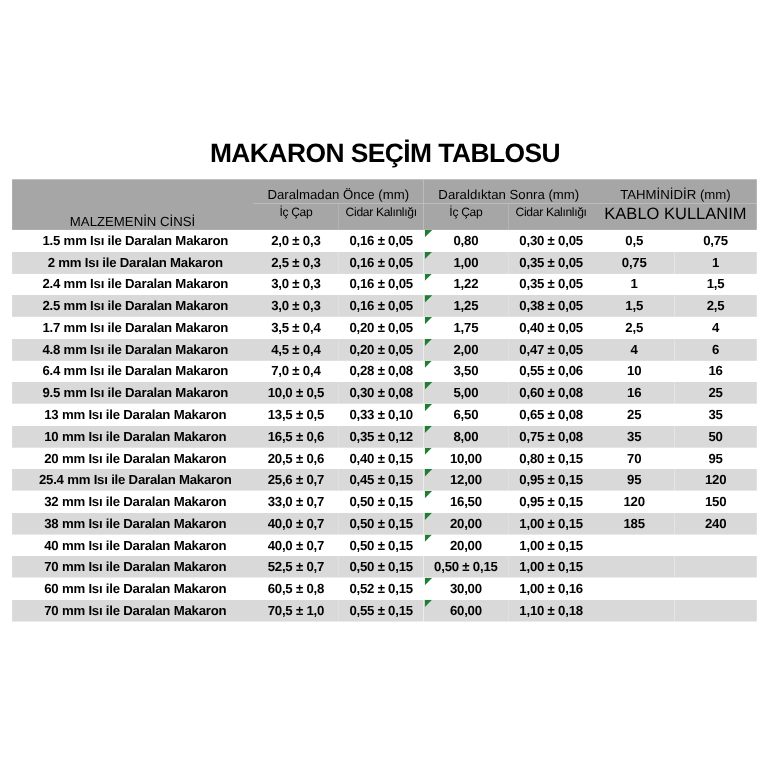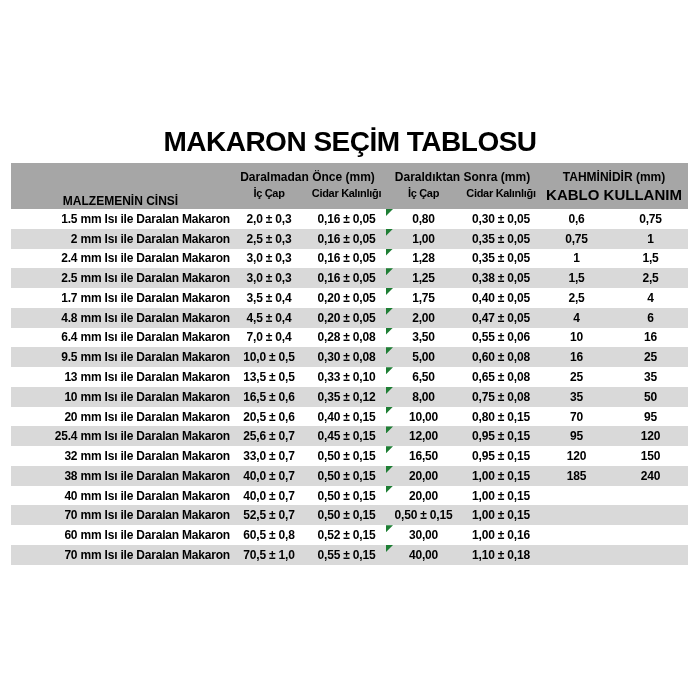--- a/index.html
+++ b/index.html
@@ -2,40 +2,40 @@
 <html style="--header_bg: #a6a6a6; --row_alt_bg: #d9d9d9; --flag_green: #1e7e34; --text: #000000;"><head>
 <meta charset="utf-8">
 <style>
   html,body{margin:0;padding:0;background:#fff;}
   .canvas{
     position:relative;width:700px;height:700px;background:#fff;overflow:hidden;
     font-family:"Liberation Sans",sans-serif;color:#000;
   }
   .title{
     position:absolute;top:126px;left:0;width:100%;text-align:center;
-    font-size:28px;font-weight:bold;letter-spacing:-0.5px;white-space:nowrap;
+    font-size:24px;font-weight:bold;letter-spacing:-0.5px;white-space:nowrap;
   }
   table.makaron{
     position:absolute;top:163px;left:11px;width:677px;
     border-collapse:collapse;table-layout:fixed;
   }
   thead th{
     background:var(--header_bg,#a6a6a6);
-    font-weight:bold;padding:0;line-height:1.1;vertical-align:middle;
+    font-weight:normal;padding:0;line-height:1.1;vertical-align:middle;
   }
   tr.h1 th{height:21px;font-size:12px;vertical-align:bottom;padding-bottom:1px;}
   tr.h2 th{height:22px;font-size:11px;letter-spacing:-0.3px;vertical-align:top;padding-top:2px;}
   th.material-h{font-size:12px;letter-spacing:0;vertical-align:middle;}
   tr.h2 th.cable-h{font-size:15px;letter-spacing:0;}
   tbody td{
     height:19.78px;font-size:12px;font-weight:bold;letter-spacing:-0.2px;
     text-align:center;padding:0;line-height:1;white-space:nowrap;overflow:hidden;
   }
   tbody tr:nth-child(even){background:var(--row_alt_bg,#d9d9d9);}
-  tbody td.material{text-align:right;padding-left:5px;}
+  tbody td.material{text-align:center;padding-left:5px;}
   tbody td.rel{position:relative;}
   .flag{
     position:absolute;top:0;left:1px;width:7px;height:7px;
     background:var(--flag_green,#1e7e34);
     clip-path:polygon(0 0,100% 0,0 100%);
   }
 </style>
 </head>
 <body>
 
@@ -68,37 +68,37 @@
         <th colspan="2" class="cable-h">KABLO KULLANIM</th>
       </tr>
     </thead>
     <tbody>
         <tr>
           <td class="material"><span>1.5 mm Isı ile Daralan Makaron</span></td>
           <td><span>2,0 ± 0,3</span></td>
           <td><span>0,16 ± 0,05</span></td>
           <td class="rel"><span class="flag"></span><span>0,80</span></td>
           <td><span>0,30 ± 0,05</span></td>
-          <td><span>0,6</span></td>
+          <td><span>0,5</span></td>
           <td><span>0,75</span></td>
         </tr>
         <tr>
           <td class="material"><span>2 mm Isı ile Daralan Makaron</span></td>
           <td><span>2,5 ± 0,3</span></td>
           <td><span>0,16 ± 0,05</span></td>
           <td class="rel"><span class="flag"></span><span>1,00</span></td>
           <td><span>0,35 ± 0,05</span></td>
           <td><span>0,75</span></td>
           <td><span>1</span></td>
         </tr>
         <tr>
           <td class="material"><span>2.4 mm Isı ile Daralan Makaron</span></td>
           <td><span>3,0 ± 0,3</span></td>
           <td><span>0,16 ± 0,05</span></td>
-          <td class="rel"><span class="flag"></span><span>1,28</span></td>
+          <td class="rel"><span class="flag"></span><span>1,22</span></td>
           <td><span>0,35 ± 0,05</span></td>
           <td><span>1</span></td>
           <td><span>1,5</span></td>
         </tr>
         <tr>
           <td class="material"><span>2.5 mm Isı ile Daralan Makaron</span></td>
           <td><span>3,0 ± 0,3</span></td>
           <td><span>0,16 ± 0,05</span></td>
           <td class="rel"><span class="flag"></span><span>1,25</span></td>
           <td><span>0,38 ± 0,05</span></td>
@@ -219,21 +219,21 @@
           <td><span>0,52 ± 0,15</span></td>
           <td class="rel"><span class="flag"></span><span>30,00</span></td>
           <td><span>1,00 ± 0,16</span></td>
           <td><span></span></td>
           <td><span></span></td>
         </tr>
         <tr>
           <td class="material"><span>70 mm Isı ile Daralan Makaron</span></td>
           <td><span>70,5 ± 1,0</span></td>
           <td><span>0,55 ± 0,15</span></td>
-          <td class="rel"><span class="flag"></span><span>40,00</span></td>
+          <td class="rel"><span class="flag"></span><span>60,00</span></td>
           <td><span>1,10 ± 0,18</span></td>
           <td><span></span></td>
           <td><span></span></td>
         </tr>
       </tbody>
   </table>
 
 </div>
 
 </body></html>

